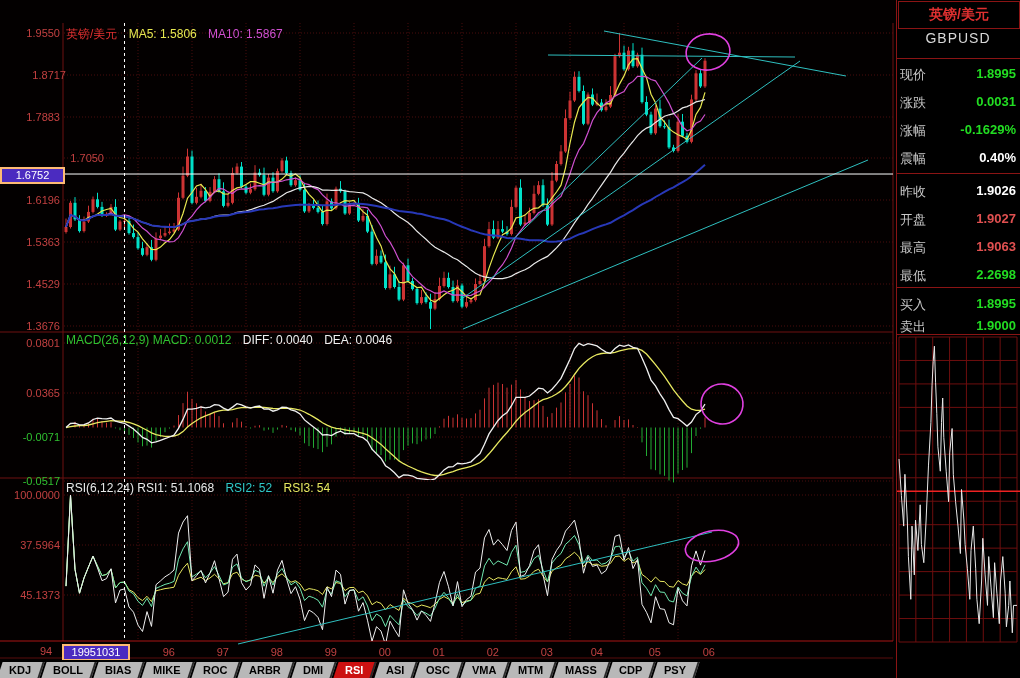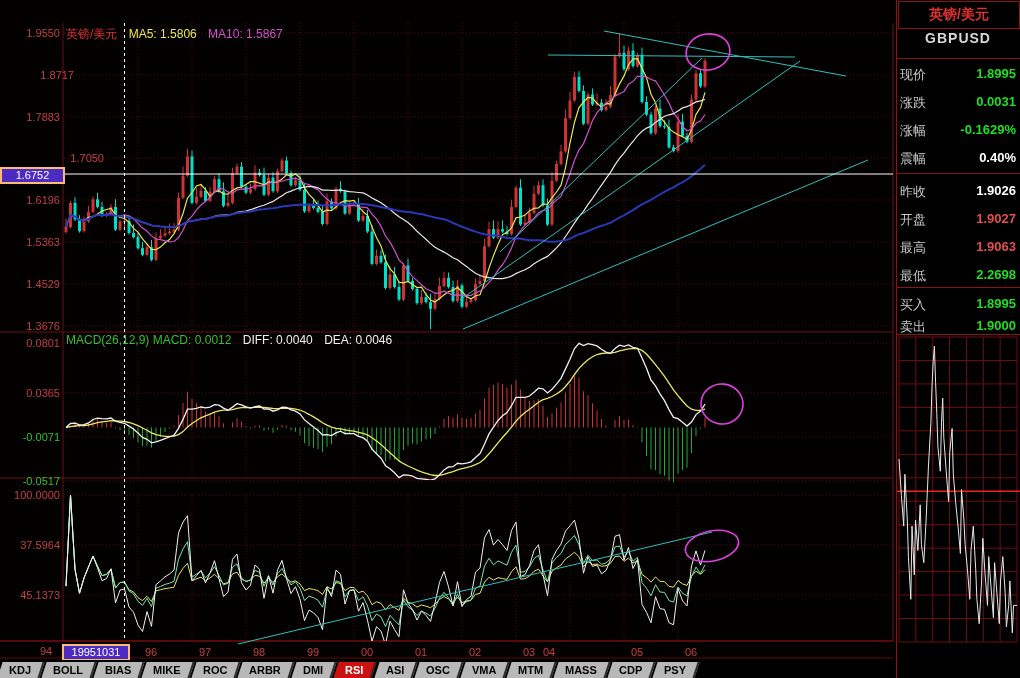--- a/index.html
+++ b/index.html
@@ -9,34 +9,34 @@
   
   #topbar{left:0;top:0;width:895px;height:21px;background:#0a0000;border-bottom:1px solid #8a1414;}
   #topbar .title{position:absolute;left:4px;top:3px;color:#f0f0f0;font-weight:bold;font-size:13px;letter-spacing:1px;}
   #topbar .fields{position:absolute;left:208px;top:4px;font-size:12px;white-space:nowrap;}
   #topbar .fields span{margin-right:6px;}
   
   #chartwrap{left:0;top:22px;width:895px;height:637px;}
   #chart-svg{position:absolute;left:0;top:-22px;}
   .hdr{position:absolute;font-size:12px;white-space:nowrap;}
   .ylab{position:absolute;right:833px;width:60px;text-align:right;font-size:11px;color:#c24040;line-height:12px;}
-  .xlab{position:absolute;font-size:11px;color:#c24040;top:624px;width:30px;margin-left:-15px;text-align:left;}
+  .xlab{position:absolute;font-size:11px;color:#c24040;top:624px;width:30px;margin-left:-15px;text-align:right;}
   .hl-box{position:absolute;background:#4b2bc0;color:#fff;font-size:11px;text-align:center;border:2px solid #fdba74;}
   
   #tabs{left:0;top:660px;width:895px;height:18px;background:#000;}
   .tab{display:inline-block;height:16px;line-height:16px;margin-right:2px;padding:0 9px;
        background:#b8b8b8;color:#000;font-size:11px;font-weight:bold;transform:skewX(-18deg);
        border-right:2px solid #2a2a2a;cursor:pointer;}
   .tab>span{display:inline-block;transform:skewX(18deg);}
   .tab.active{background:#cc1111;color:#fff;}
   
   #panel{left:896px;top:0;width:124px;height:678px;background:#000;border-left:1px solid #8a1414;}
   #pair-box{position:absolute;left:1px;top:1px;width:120px;height:26px;border:1px solid #8a1414;
             text-align:center;line-height:24px;color:#e03030;font-weight:bold;font-size:14px;}
-  #symbol{position:absolute;left:0;top:30px;width:122px;text-align:center;color:#d8d8d8;font-weight:bold;font-size:14px;letter-spacing:1px;}
+  #symbol{position:absolute;left:0;top:30px;width:122px;text-align:center;color:#d8d8d8;font-weight:normal;font-size:14px;letter-spacing:1px;}
   .sep{position:absolute;left:0;width:124px;height:0;border-top:1px solid #8a1414;}
   .qrow{position:absolute;left:0;width:122px;height:28px;font-size:13px;text-align:center;}
   .qrow .ql{position:absolute;left:3px;top:6px;color:#c8c8c8;}
   .qrow .qv{position:absolute;right:3px;top:6px;font-weight:bold;}
   #mini-svg{position:absolute;left:0;top:335px;}
 </style>
 </head>
 <body>
 
 <div id="stage">
@@ -568,24 +568,29 @@
       <span style="color:#e8e850;margin-left:8px;">MA5: 1.5806</span>
       <span style="color:#d050d0;margin-left:8px;">MA10: 1.5867</span>
     </div>
 
     <div class="hdr" style="left:66px;top:311px;">
       <span style="color:#30c030;">MACD(26,12,9) MACD: 0.0012</span>
       <span style="color:#f0f0f0;margin-left:8px;">DIFF: 0.0040</span>
       <span style="color:#f0f0f0;margin-left:8px;">DEA: 0.0046</span>
     </div>
 
+    <div class="hdr" style="left:66px;top:459px;">
+      <span style="color:#e8e8e8;">RSI(6,12,24) RSI1: 51.1068</span>
+      <span style="color:#30c8c8;margin-left:8px;">RSI2: 52</span>
+      <span style="color:#e8e860;margin-left:8px;">RSI3: 54</span>
+    </div>
 
     <div id="ylabs-main">
         <span class="ylab" style="top:5px;left:0;">1.9550</span>
-        <span class="ylab" style="top:47px;left:14px;">1.8717</span>
+        <span class="ylab" style="top:47px;left:6px;">1.8717</span>
         <span class="ylab" style="top:89px;left:0;">1.7883</span>
         <span class="ylab" style="top:130px;left:0;padding-left:44px;">1.7050</span>
         <span class="ylab" style="top:172px;left:0;">1.6196</span>
         <span class="ylab" style="top:214px;left:0;">1.5363</span>
         <span class="ylab" style="top:256px;left:0;">1.4529</span>
         <span class="ylab" style="top:298px;left:0;">1.3676</span>
       </div>
     <div id="ylabs-macd">
         <span class="ylab" style="top:315px;left:0;color:#c24040;">0.0801</span>
         <span class="ylab" style="top:365px;left:0;color:#c24040;">0.0365</span>
@@ -599,21 +604,21 @@
       </div>
     <div id="xlabs">
         <span class="xlab" style="left:160px;">96</span>
         <span class="xlab" style="left:214px;">97</span>
         <span class="xlab" style="left:268px;">98</span>
         <span class="xlab" style="left:322px;">99</span>
         <span class="xlab" style="left:376px;">00</span>
         <span class="xlab" style="left:430px;">01</span>
         <span class="xlab" style="left:484px;">02</span>
         <span class="xlab" style="left:538px;">03</span>
-        <span class="xlab" style="left:558px;">04</span>
+        <span class="xlab" style="left:588px;">04</span>
         <span class="xlab" style="left:646px;">05</span>
         <span class="xlab" style="left:700px;">06</span>
       </div>
 
     <span class="abs" style="left:40px;top:623px;color:#c24040;font-size:11px;">94</span>
     <div class="hl-box" style="left:0px;top:145px;width:61px;height:13px;line-height:13px;">1.6752</div>
     <div class="hl-box" style="left:62px;top:622px;width:64px;height:13px;line-height:13px;">19951031</div>
   </div>
 
   <div id="tabs" class="abs"><div class="tab"><span>KDJ</span></div><div class="tab"><span>BOLL</span></div><div class="tab"><span>BIAS</span></div><div class="tab"><span>MIKE</span></div><div class="tab"><span>ROC</span></div><div class="tab"><span>ARBR</span></div><div class="tab"><span>DMI</span></div><div class="tab active"><span>RSI</span></div><div class="tab"><span>ASI</span></div><div class="tab"><span>OSC</span></div><div class="tab"><span>VMA</span></div><div class="tab"><span>MTM</span></div><div class="tab"><span>MASS</span></div><div class="tab"><span>CDP</span></div><div class="tab"><span>PSY</span></div></div>

